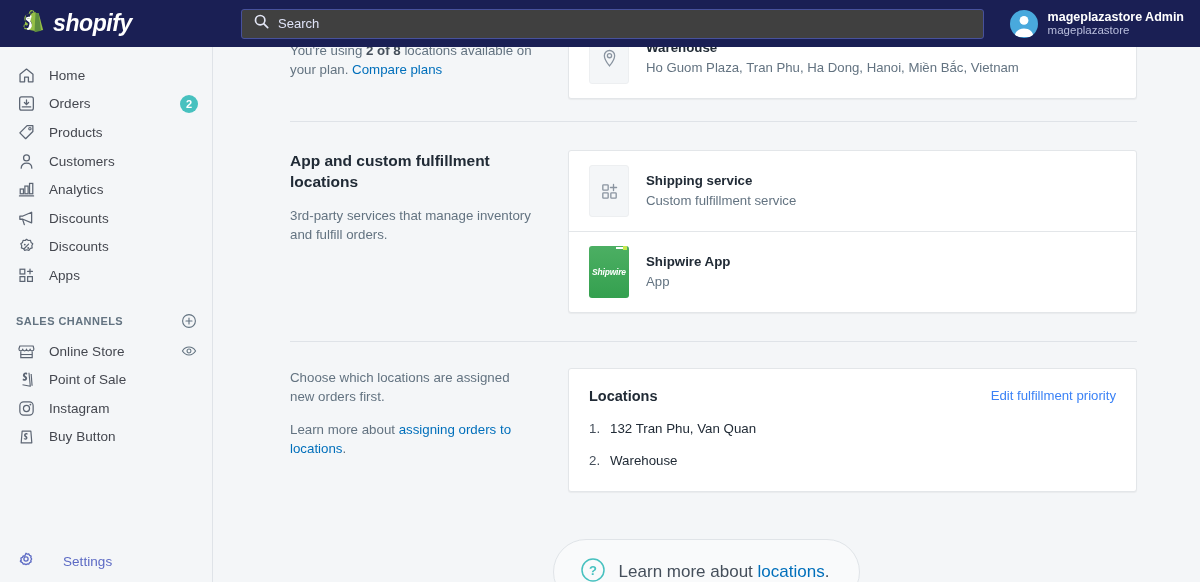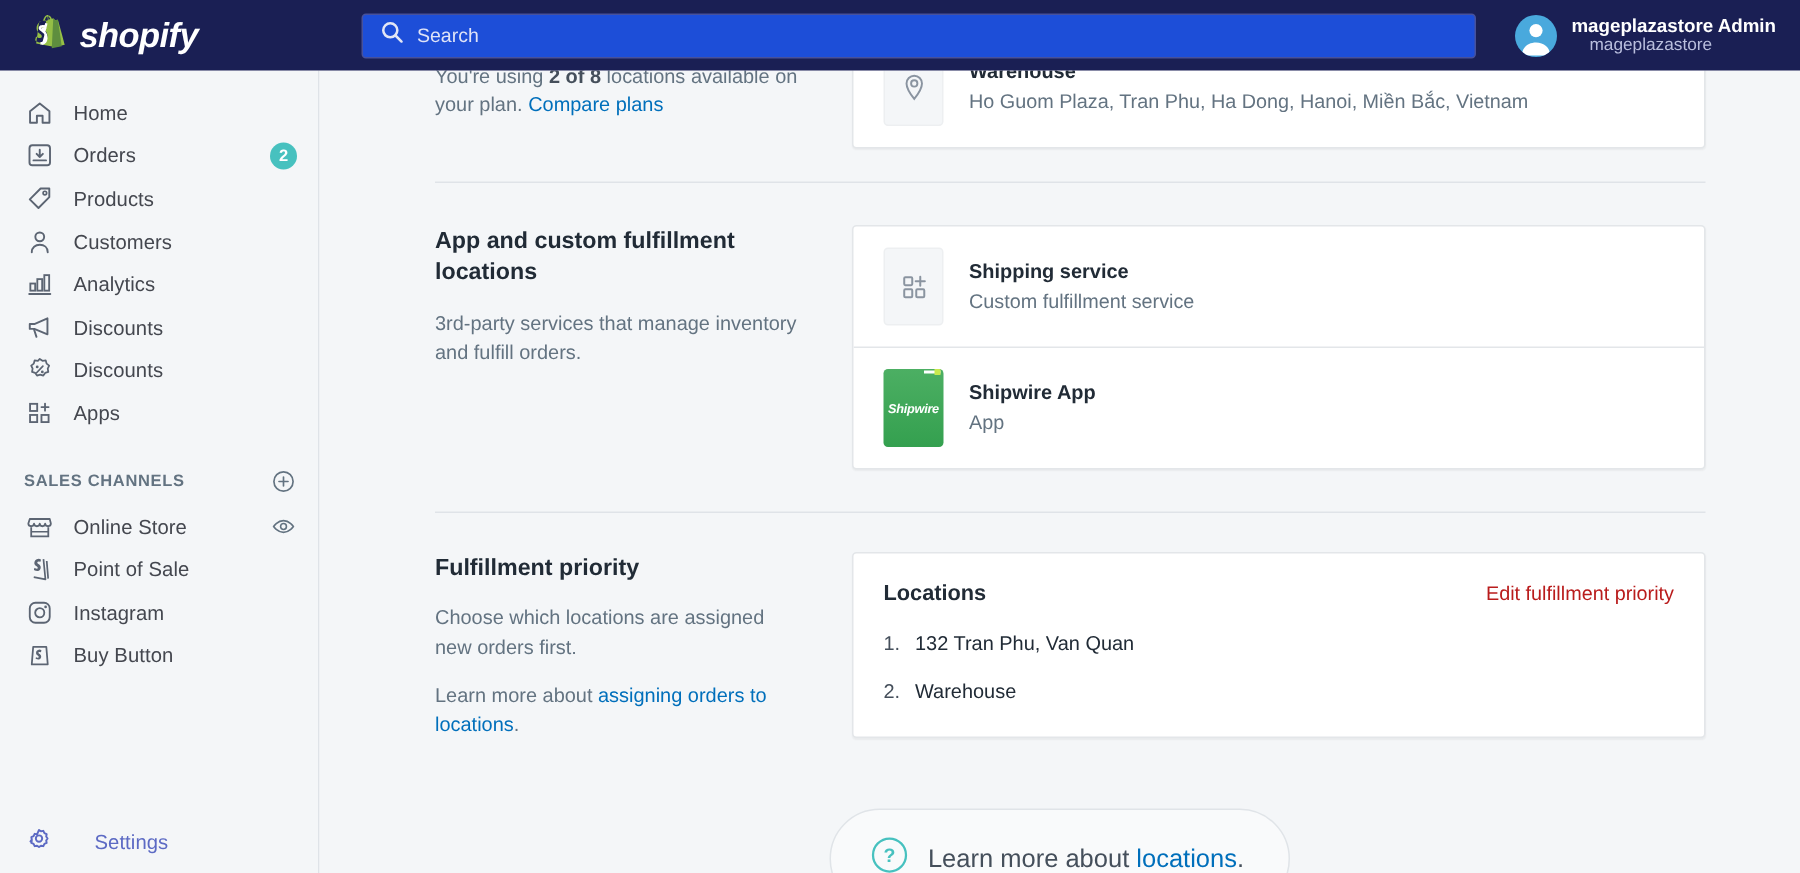--- a/index.html
+++ b/index.html
@@ -24,38 +24,38 @@
     display: flex; align-items: center; gap: 7px;
     padding-left: 22px;
   }
   .brand-logo { width: 24px; height: 27px; display: block; }
   .brand-word {
     color: #ffffff; font-size: 23px; font-style: italic; font-weight: bold;
     letter-spacing: -0.4px; line-height: 1;
   }
   .search-wrap { flex: 1; display: flex; align-items: center; padding: 0 26px 0 28px; }
   .search-box {
-    width: 100%; height: 30px; background: #1d4ed8; border-radius: 3px;
+    width: 100%; height: 30px; background: #404040; border-radius: 3px;
     display: flex; align-items: center; gap: 9px; padding: 0 12px;
     border: 1px solid #47519b;
   }
   .search-box svg { flex: 0 0 auto; }
   .search-placeholder { color: #dfe3f7; font-size: 13px; }
   .user-block {
     display: flex; align-items: center; gap: 10px;
     padding-right: 16px; height: 47px;
   }
   .avatar {
     width: 28px; height: 28px; border-radius: 50%;
     background: #49a9dd; display: flex; align-items: flex-end; justify-content: center;
     overflow: hidden; flex: 0 0 auto;
   }
   .user-names { display: flex; flex-direction: column; line-height: 1.15; }
   .user-name { color: #ffffff; font-size: 12.5px; font-weight: bold; }
-  .user-handle { color: #b9bedd; font-size: 11.5px; margin-left: 12px; }
+  .user-handle { color: #b9bedd; font-size: 11.5px; }
 
   
   .body { flex: 1; display: flex; min-height: 0; position: relative; }
 
   
   .sidebar {
     width: 213px; min-width: 213px;
     background: #f4f6f8;
     border-right: 1px solid #dfe3e8;
     position: relative;
@@ -156,21 +156,21 @@
     width: 4px; height: 4px; background: #c7e94e;
   }
   .row-texts { display: flex; flex-direction: column; gap: 2px; min-width: 0; }
   .row-title { font-size: 13.3px; font-weight: bold; color: #212b36; line-height: 1.35; }
   .row-sub { font-size: 13.2px; color: #637381; line-height: 1.35; }
 
   
   .prio-card { padding: 19px 20px 21px 20px; }
   .prio-head { display: flex; align-items: flex-start; justify-content: space-between; margin-bottom: 16px; }
   .prio-title { font-size: 14.5px; font-weight: bold; color: #212b36; }
-  .prio-edit { font-size: 13.2px; color: #b91c1c; cursor: pointer; text-decoration: none; }
+  .prio-edit { font-size: 13.2px; color: #3b82f6; cursor: pointer; text-decoration: none; }
   .prio-list { list-style: none; }
   .prio-li { display: flex; gap: 9px; font-size: 13.3px; color: #212b36; line-height: 1.35; }
   .prio-li + .prio-li { margin-top: 14px; }
   .prio-num { color: #454f5b; min-width: 12px; }
 
   
   .help-wrap { display: flex; justify-content: center; padding-top: 47px; }
   .help-pill {
     display: flex; align-items: center; gap: 13px;
     background: #f9fafb;
@@ -452,21 +452,20 @@
               </div>
 
             </div>
           </div>
         </section>
 
         <div class="divider" style="margin-top:28px;"></div>
 
         <section class="section" style="padding-top:26px;">
           <div class="sec-left">
-            <h2 class="sec-title">Fulfillment priority</h2>
             <p class="sec-desc">Choose which locations are assigned new orders first.</p>
             <p class="sec-desc"><span>Learn more about </span><a class="lnk">assigning orders to locations</a><span>.</span></p>
           </div>
           <div class="sec-right">
             <div class="card prio-card">
               <div class="prio-head">
                 <span class="prio-title">Locations</span>
                 <a class="prio-edit">Edit fulfillment priority</a>
               </div>
               <ol class="prio-list">

